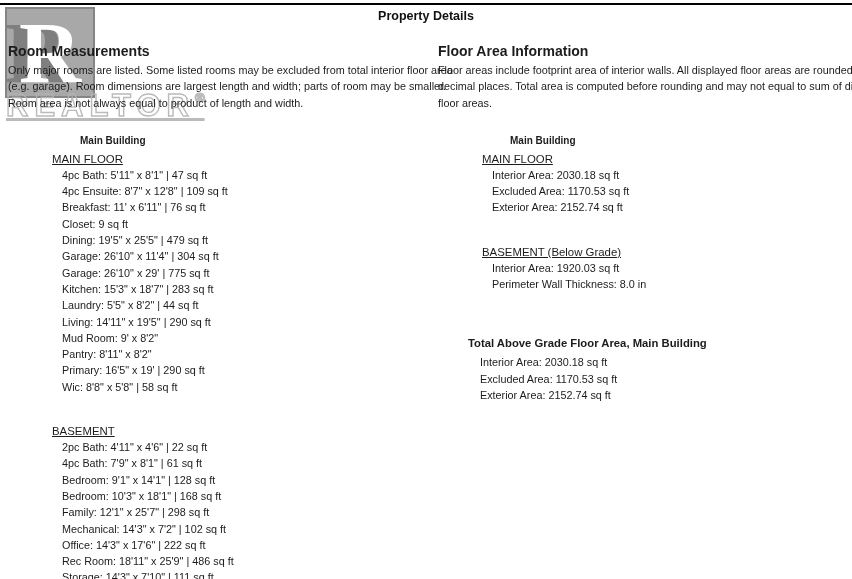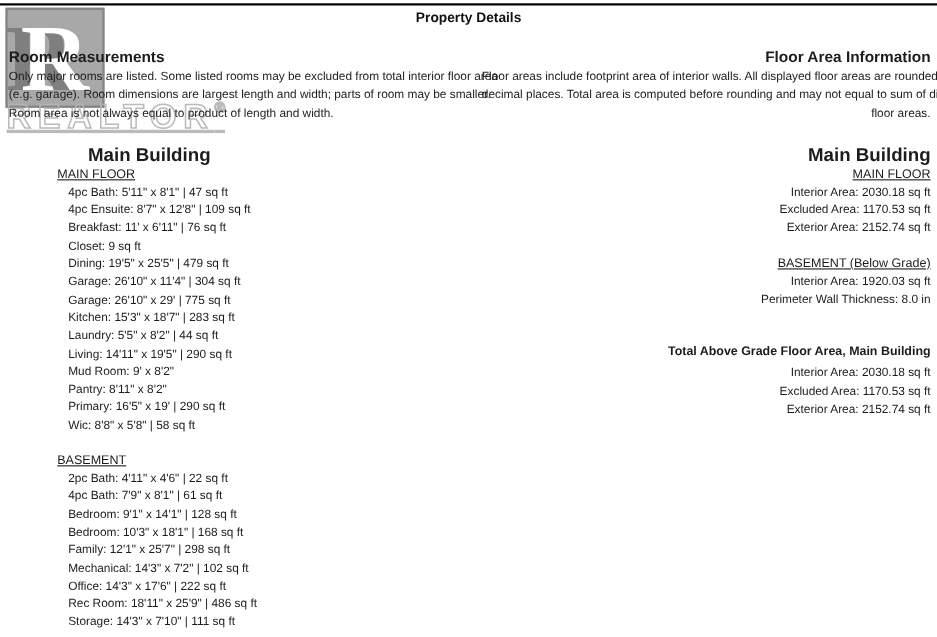--- a/index.html
+++ b/index.html
@@ -39,32 +39,32 @@
     color: transparent;
     -webkit-text-stroke: 1.4px #b4b4b4;
     opacity: 0.9;
     white-space: nowrap;
     text-decoration: underline;
   }
   .wm-text .reg { font-size: 13px; letter-spacing: 0; vertical-align: 14px; }
   .content { position: relative; z-index: 1; }
   .col { position: absolute; top: 44px; }
   .col-left  { left: 8px;   width: 414px; }
-  .col-right { left: 438px; width: 408px; text-align: right; }
+  .col-right { left: 438px; width: 408px; }
   .section-heading { font-size: 14px; font-weight: bold; line-height: 14px; }
   .desc { margin-top: 4px; font-size: 10.8px; }
   .desc .desc-line { line-height: 16.3px; white-space: nowrap; }
   .building { margin-top: 22px; margin-left: 32px; }
-  .building-name { font-size: 17px; font-weight: bold; line-height: 15px; padding-left: 40px; }
+  .building-name { font-size: 10px; font-weight: bold; line-height: 15px; padding-left: 40px; }
   .floor-name { margin-left: 12px; margin-top: 3px; font-size: 11.4px; line-height: 16px; text-decoration: underline; }
-  .floor-name.spaced { margin-top: 16px; }
+  .floor-name.spaced { margin-top: 28px; }
   .rows-left { margin-left: 22px; }
   .rows-right { margin-left: 22px; }
   .row { font-size: 10.8px; line-height: 16.3px; white-space: nowrap; }
-  .total-block { margin-top: 32px; margin-left: 30px; }
+  .total-block { margin-top: 43px; margin-left: 30px; }
   .total-heading { font-size: 11.3px; font-weight: bold; line-height: 16px; }
   .total-rows { margin-left: 12px; margin-top: 3px; }
 </style>
 </head>
 <body>
 
 <div class="wm wm-square">
   <span class="wm-r">R</span>
 </div>
 <div class="wm wm-text"><span>REALTOR</span><span class="reg">®</span></div>

